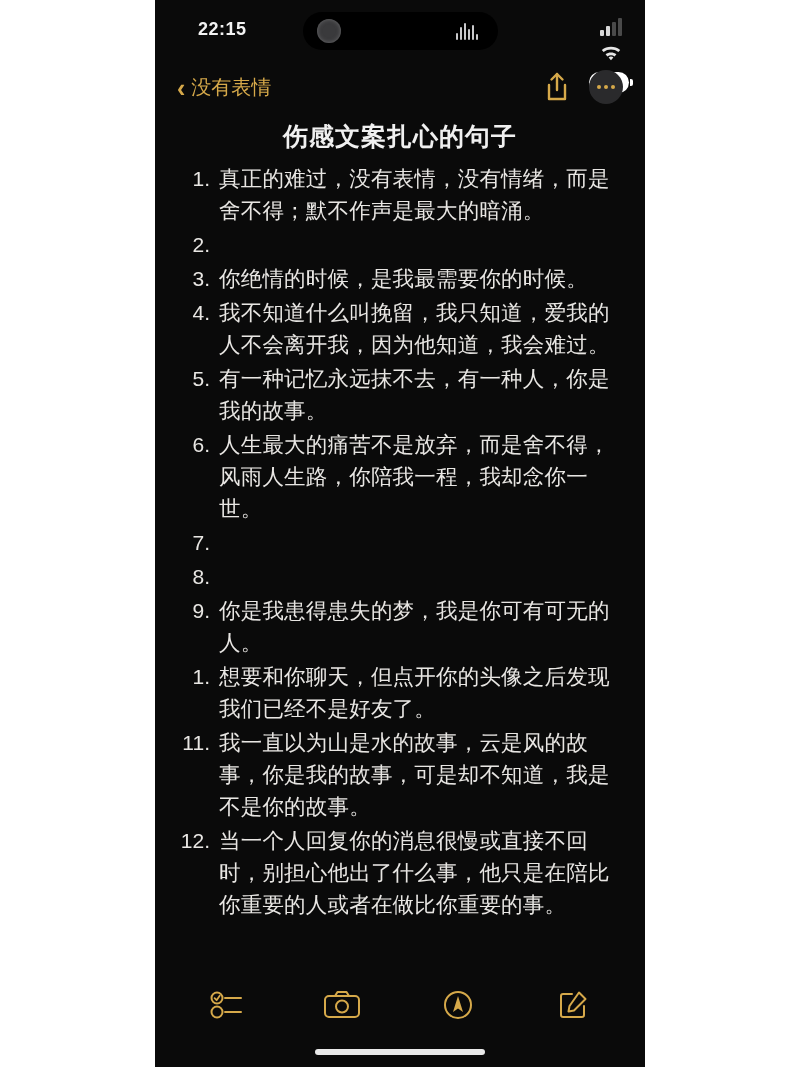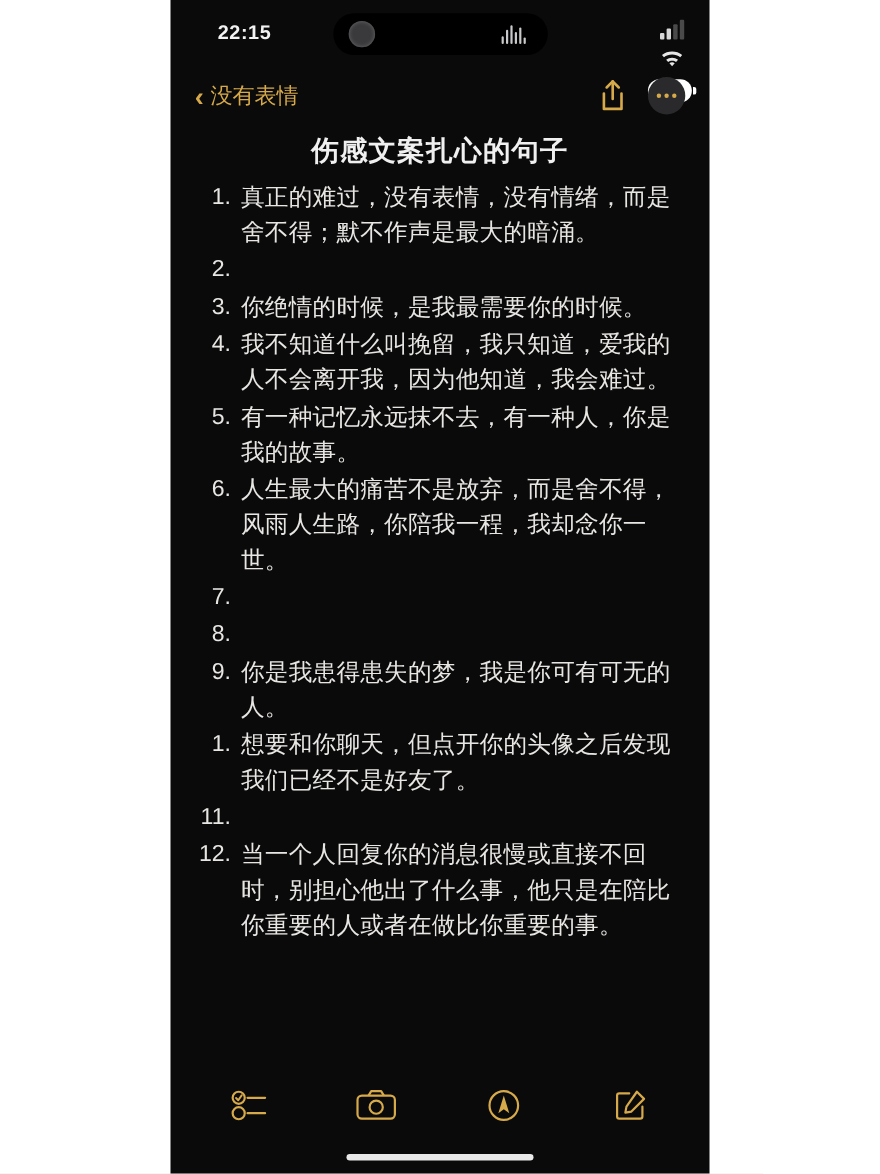--- a/index.html
+++ b/index.html
@@ -349,20 +349,21 @@
         <li>
           <span class="num">9.</span>
           <span class="txt">你是我患得患失的梦，我是你可有可无的人。</span>
         </li>
         <li>
           <span class="num">1.</span>
           <span class="txt">想要和你聊天，但点开你的头像之后发现我们已经不是好友了。</span>
         </li>
         <li>
           <span class="num">11.</span>
+          <span class="txt">我一直以为山是水的故事，云是风的故事，你是我的故事，可是却不知道，我是不是你的故事。</span>
         </li>
         <li>
           <span class="num">12.</span>
           <span class="txt">当一个人回复你的消息很慢或直接不回时，别担心他出了什么事，他只是在陪比你重要的人或者在做比你重要的事。</span>
         </li>
       </ol>
     </div>
 
     <div class="toolbar">
       <div class="tb-btn">

